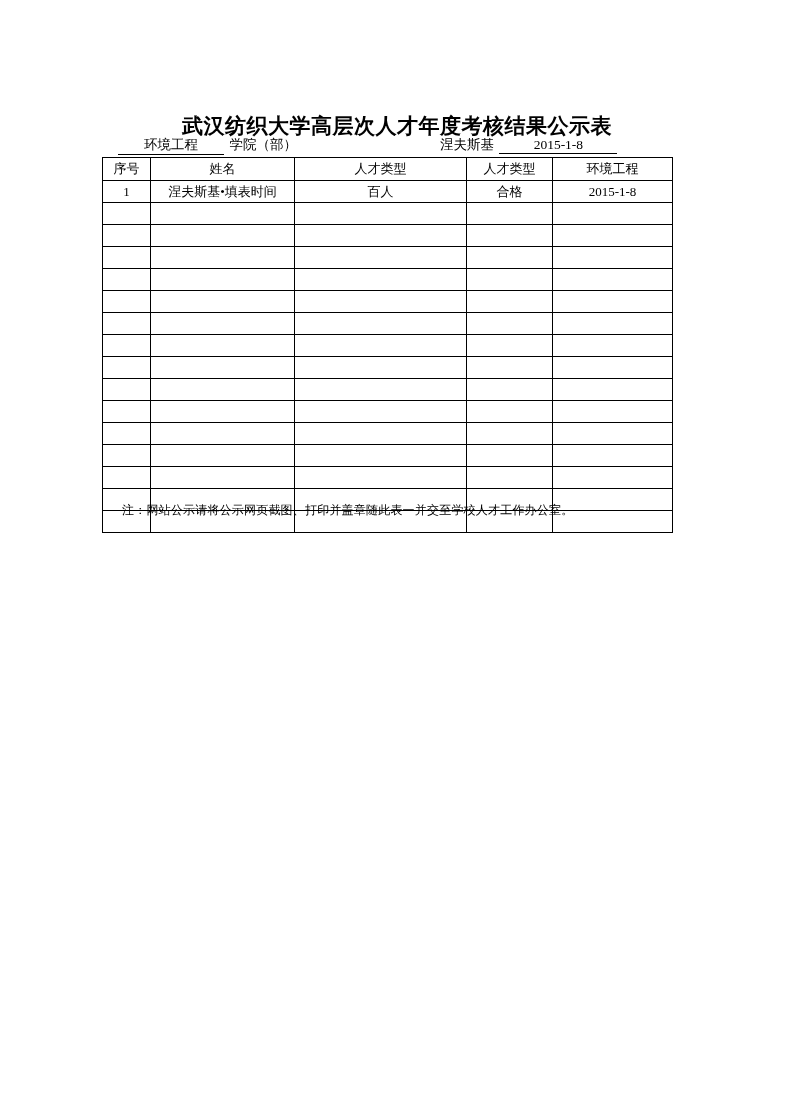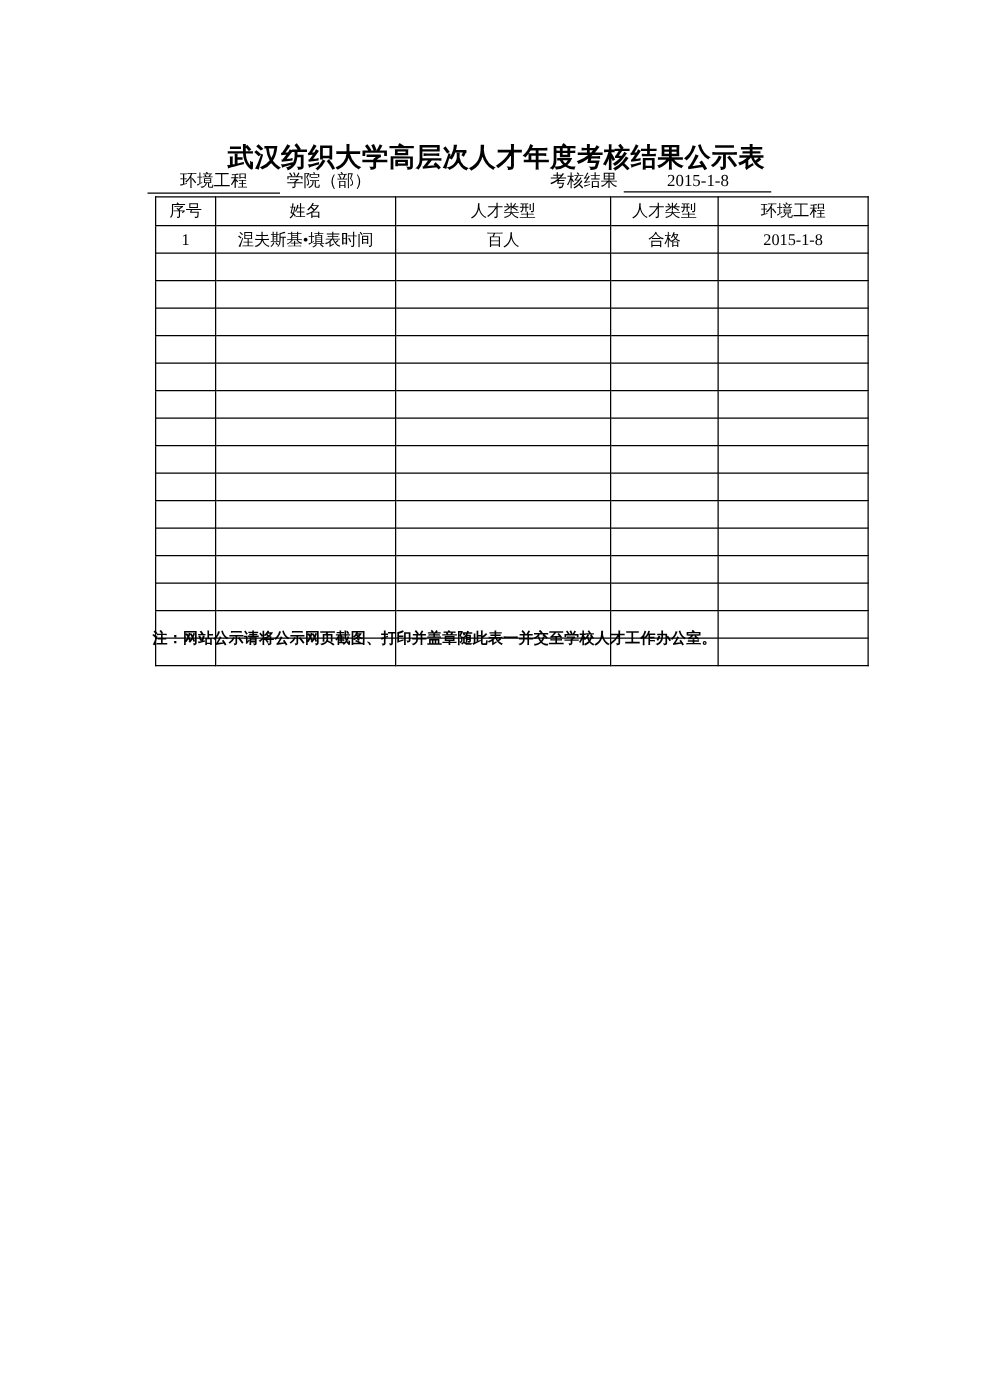--- a/index.html
+++ b/index.html
@@ -67,21 +67,21 @@
   }
   .date-blank {
     width: 118px;
   }
   .meta-label {
     display: inline-block;
     padding: 0 2px;
   }
   table.main-table {
     position: absolute;
-    left: 124px;
+    left: 102px;
     top: 157px;
     border-collapse: collapse;
     width: 570px;
     table-layout: fixed;
   }
   table.main-table td, table.main-table th {
     border: 1px solid #000000;
     height: 21px;
     font-size: 13px;
     font-weight: normal;
@@ -100,37 +100,36 @@
   col.c-type { width: 172px; }
   col.c-result { width: 86px; }
   col.c-date { width: 120px; }
   .note {
     position: absolute;
     left: 122px;
     top: 502px;
     font-size: 12px;
     letter-spacing: 0.2px;
     white-space: nowrap;
-    font-weight: bold;
   }
 </style>
 </head>
 <body>
 
 <div class="page">
 
   <div class="doc-title">武汉纺织大学高层次人才年度考核结果公示表</div>
 
   <div class="meta-row">
     <div class="meta-left">
       <span class="blank-line college-blank">环境工程</span>
       <span class="meta-label">学院（部）</span>
     </div>
     <div class="meta-right">
-      <span class="meta-label">考核结果</span>
+      <span class="meta-label">涅夫斯基</span>
       <span class="blank-line date-blank">2015-1-8</span>
     </div>
   </div>
 
   <table class="main-table">
     <colgroup>
       <col class="c-idx">
       <col class="c-name">
       <col class="c-type">
       <col class="c-result">

